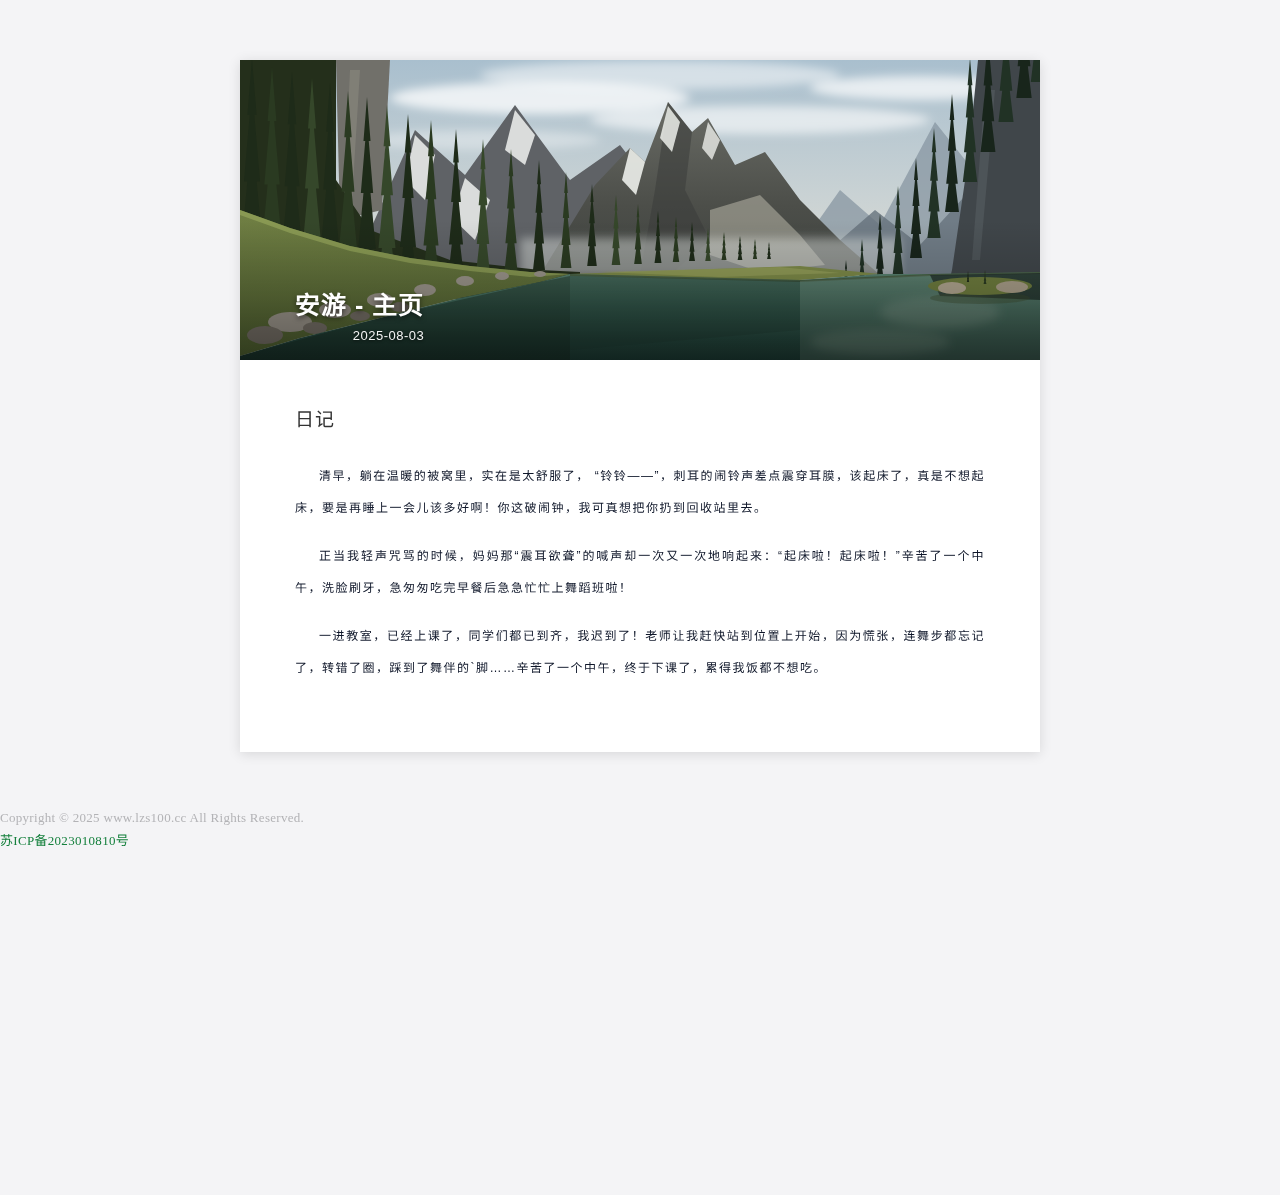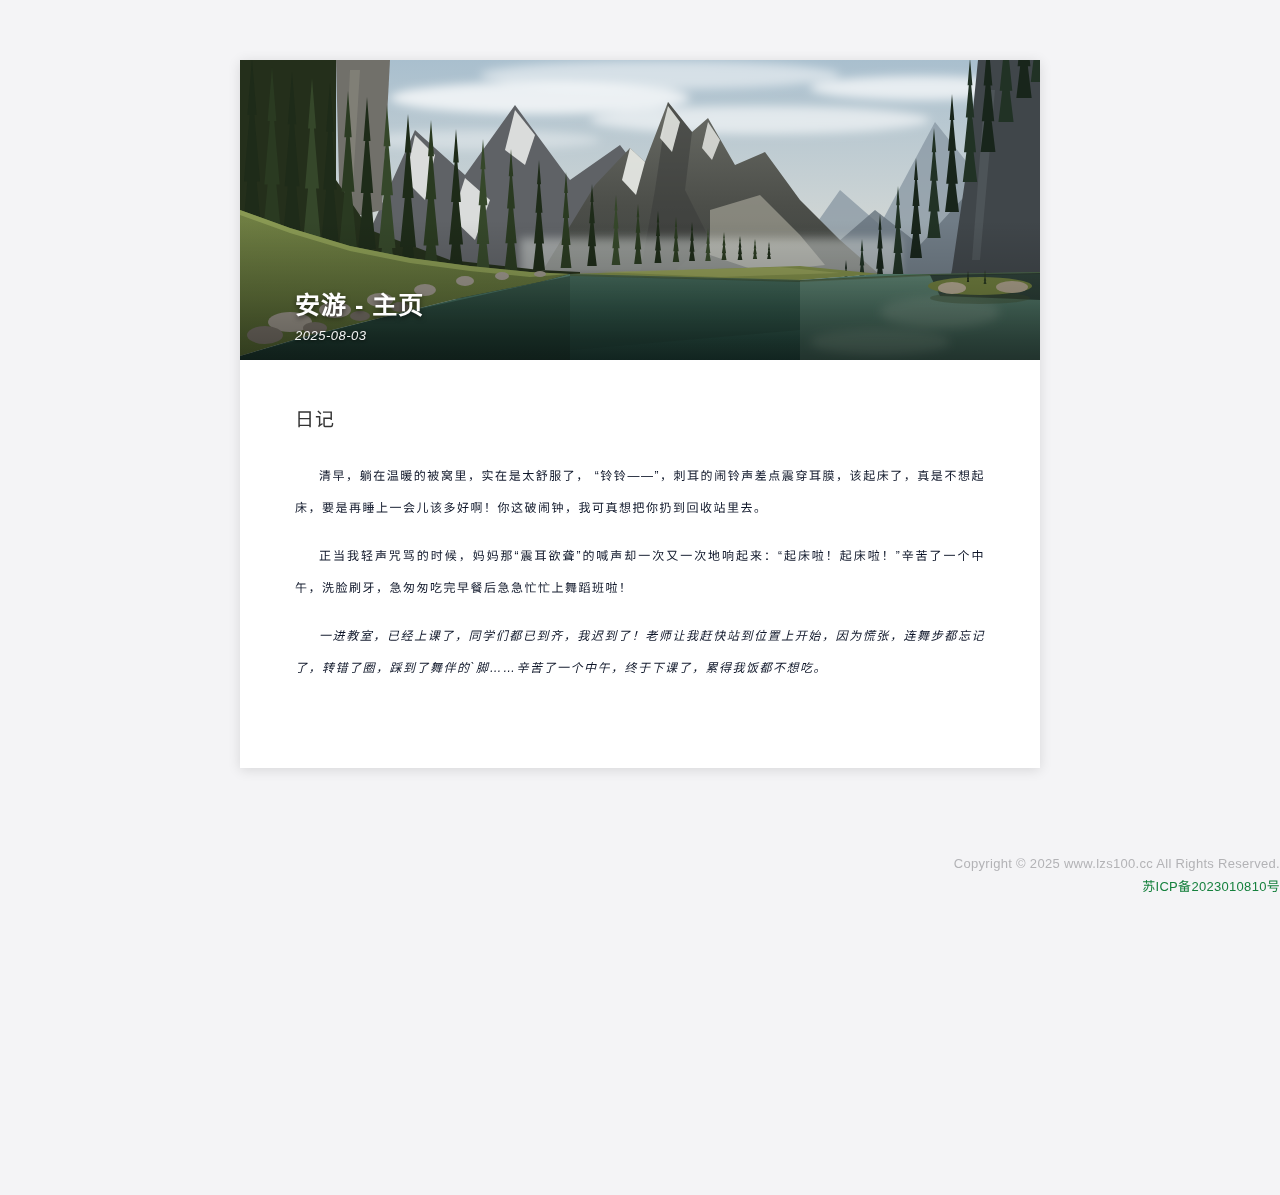--- a/index.html
+++ b/index.html
@@ -13,20 +13,21 @@
     width: 800px;
     margin: 60px auto 0;
     background: #ffffff;
     box-shadow: 0 2px 12px rgba(0,0,0,0.12);
   }
   .hero {
     position: relative;
     width: 800px;
     height: 300px;
     overflow: hidden;
+    text-align: right;
   }
   .hero svg { display: block; width: 100%; height: 100%; }
   .hero-shade {
     position: absolute;
     left: 0; right: 0; bottom: 0;
     height: 140px;
     background: linear-gradient(180deg, rgba(0,0,0,0) 0%, rgba(0,0,0,0.18) 55%, rgba(0,0,0,0.38) 100%);
     pointer-events: none;
   }
   .hero-meta {
@@ -40,49 +41,49 @@
     font-weight: bold;
     letter-spacing: 1px;
     text-shadow: 0 2px 5px rgba(0,0,0,0.6);
     margin-bottom: 7px;
   }
   .hero-date {
     font-size: 13px;
     color: rgba(255,255,255,0.95);
     text-shadow: 0 1px 3px rgba(0,0,0,0.6);
     letter-spacing: 0.5px;
-    font-style: italic;
   }
   .content {
     padding: 44px 55px 68px;
   }
   .article-heading {
     font-size: 19px;
     font-weight: normal;
     color: #333333;
     letter-spacing: 1px;
     margin-bottom: 29px;
   }
   .article-body p {
     font-size: 12px;
     line-height: 32px;
     color: #0f172a;
     letter-spacing: 1.5px;
     text-align: justify;
     text-indent: 2em;
     margin-bottom: 16px;
   }
-  .article-body p:last-child { margin-bottom: 16px; font-style: italic; }
+  .article-body p:last-child { margin-bottom: 0; }
   .site-footer {
-    margin-top: 84px;
-    text-align: right;
+    margin-top: 54px;
+    text-align: left;
     color: #b3b3b6;
     font-size: 13px;
     line-height: 23px;
     letter-spacing: 0.3px;
+    font-family: Liberation Serif, serif;
   }
   .site-footer .icp { color: #15803d; text-decoration: none; display: inline-block; }
 
   
   .t1 { fill: #1e2b19; } .t2 { fill: #2a3a21; } .t3 { fill: #35472a; }
   .rt1 { fill: #18251b; } .rt2 { fill: #213225; }
 </style>
 </head>
 <body>
 

